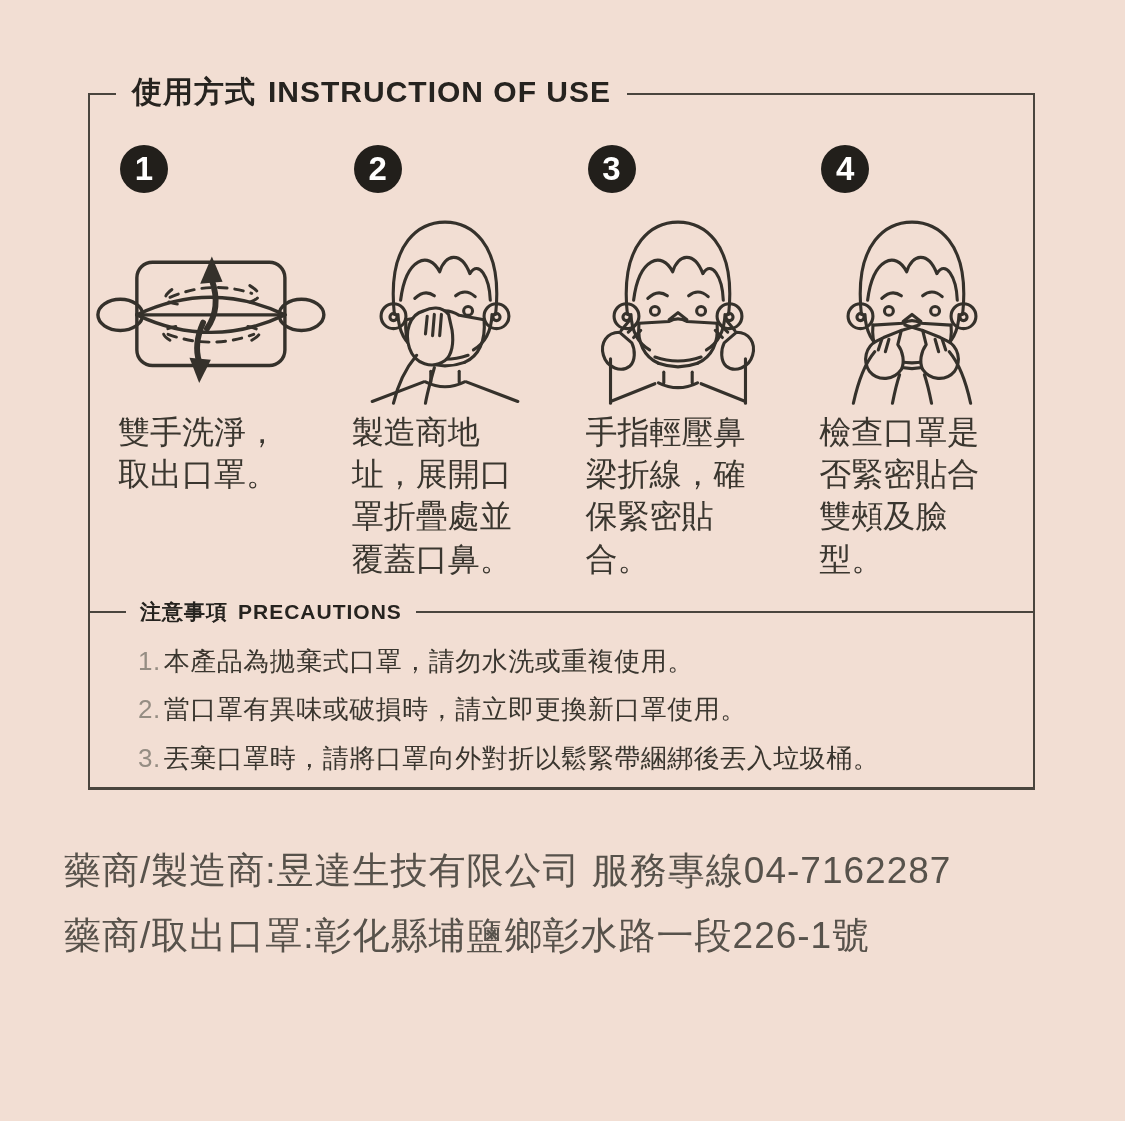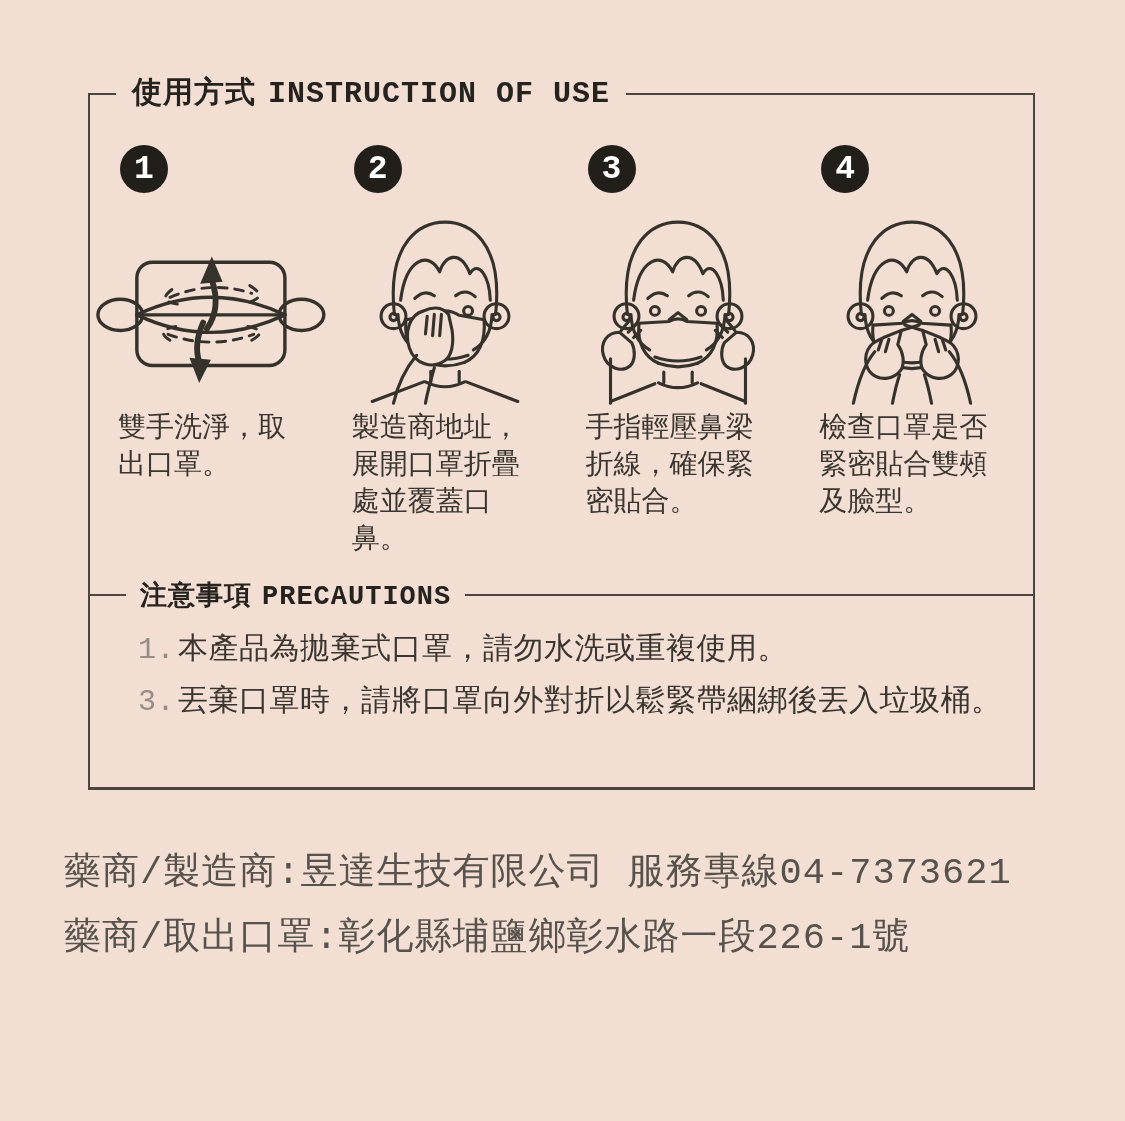--- a/index.html
+++ b/index.html
@@ -9,21 +9,21 @@
     --text:#3a362f;
     --muted:#958d83;
     --footer:#57524b;
   }
   *{box-sizing:border-box;margin:0;padding:0;}
   html,body{background:var(--bg);}
   .page{
     position:relative;
     width:1125px;height:1121px;
     background:var(--bg);
-    font-family:Liberation Mono, monospace;
+    font-family:Liberation Sans, sans-serif;
     overflow:hidden;
   }
   
   .main-box{
     position:absolute;left:88px;top:93px;
     width:947px;height:697px;
     border:2px solid var(--line);
     border-bottom-width:3px;
   }
   .box-title{
@@ -41,36 +41,36 @@
     width:48px;height:48px;border-radius:50%;
     background:#221f1b;color:#fff;
     font-size:33px;font-weight:bold;
     display:flex;align-items:center;justify-content:center;
     margin:50px 0 0 26px;
   }
   .illu{height:212px;display:flex;align-items:flex-end;justify-content:center;}
   .illu svg{display:block;}
   .illu.mask-illu svg{margin-bottom:16px;}
   .caption{
-    font-size:28px;line-height:1.32;color:var(--text);
+    font-size:32px;line-height:1.32;color:var(--text);
     width:186px;margin:6px auto 0;
   }
   
   .prec-divider{
     display:flex;align-items:center;
     margin-top:18px;
-    font-size:27px;font-weight:bold;color:var(--ink);
+    font-size:21px;font-weight:bold;color:var(--ink);
   }
   .prec-divider .tick{width:36px;height:2px;background:var(--line);flex:0 0 auto;}
   .prec-title{padding:0 14px;white-space:nowrap;letter-spacing:1px;}
   .prec-title .zh{margin-right:10px;}
   .prec-divider .rule{flex:1;height:2px;background:var(--line);}
   .prec-list{list-style:none;margin:22px 0 0 48px;}
   .prec-list li{
-    font-size:30px;color:var(--text);
+    font-size:26px;color:var(--text);
     margin-bottom:21px;line-height:1.05;
     letter-spacing:0.5px;
   }
   .prec-list .num{color:var(--muted);margin-right:3px;}
   
   .mfg{position:absolute;left:64px;top:846px;}
   .mfg p{
     font-size:37px;color:var(--footer);
     margin-bottom:15px;letter-spacing:1px;white-space:nowrap;
   }
@@ -239,23 +239,24 @@
     <div class="prec-divider">
       <span class="tick"></span>
       <span class="prec-title">
         <span class="zh">注意事項</span><span class="en">PRECAUTIONS</span>
       </span>
       <span class="rule"></span>
     </div>
 
     <ol class="prec-list">
       <li><span class="num">1.</span><span>本產品為拋棄式口罩，請勿水洗或重複使用。</span></li>
+      <li><span class="num">2.</span><span>當口罩有異味或破損時，請立即更換新口罩使用。</span></li>
       <li><span class="num">3.</span><span>丟棄口罩時，請將口罩向外對折以鬆緊帶綑綁後丟入垃圾桶。</span></li>
     </ol>
 
   </section>
 
   <footer class="mfg">
-    <p>藥商/製造商:昱達生技有限公司  服務專線04-7373621</p>
+    <p>藥商/製造商:昱達生技有限公司  服務專線04-7162287</p>
     <p>藥商/取出口罩:彰化縣埔鹽鄉彰水路一段226-1號</p>
   </footer>
 
 </div>
 
 </body></html>

